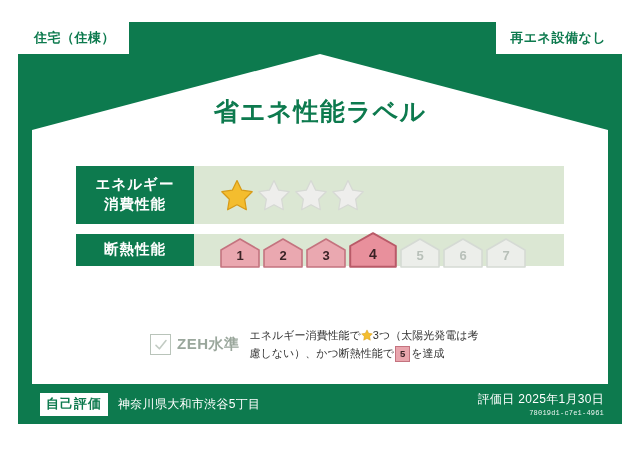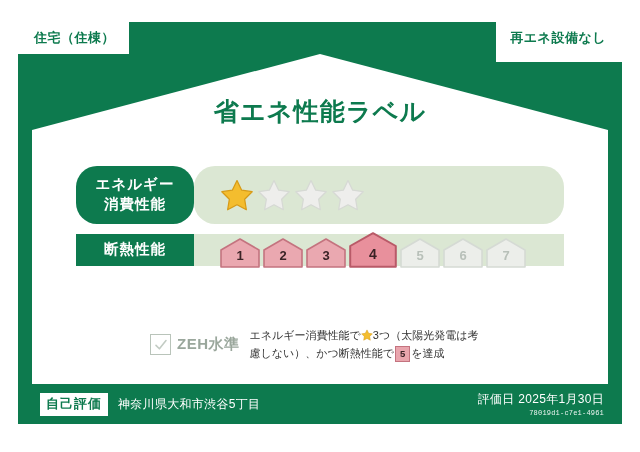--- a/index.html
+++ b/index.html
@@ -54,21 +54,21 @@
   .tab-left {
     left: 18px;
     top: 22px;
     height: 32px;
     padding: 0 14px 0 16px;
   }
   .tab-right {
     right: 18px;
     top: 22px;
     height: 32px;
-    padding: 0 16px 8px 14px;
+    padding: 0 16px 0 14px;
   }
 
   
   .title-block {
     position: absolute;
     left: 0;
     right: 0;
     top: 72px;
     text-align: center;
     z-index: 5;
@@ -118,21 +118,21 @@
     text-align: center;
   }
   .row-value {
     flex: 1;
     background: #dbe7d3;
     display: flex;
     align-items: center;
     padding-left: 26px;
   }
   .row-energy .row-label,
-  .row-energy .row-value { height: 58px; border-radius: 21px; }
+  .row-energy .row-value { height: 58px; }
   .row-insul .row-label,
   .row-insul .row-value { height: 32px; }
 
   
   .stars { display: flex; align-items: center; gap: 3px; }
   .star { width: 34px; height: 34px; display: block; }
 
   
   .grades { display: flex; align-items: flex-end; gap: 3px; }
   .grade {

